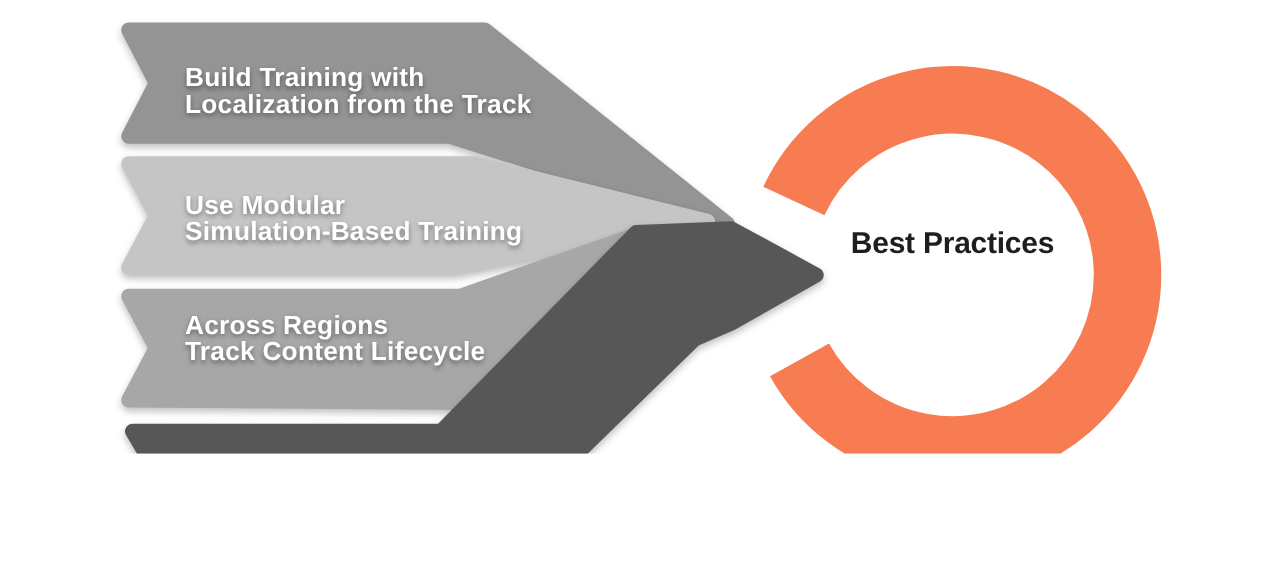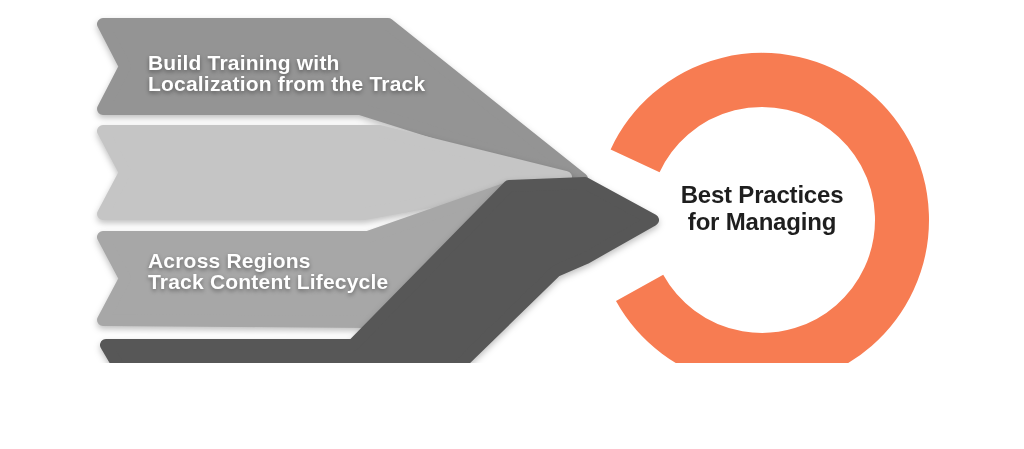--- a/index.html
+++ b/index.html
@@ -67,25 +67,28 @@
     <path d="M635.1,160.8 A140,140 0 1 1 639.6,287.9" fill="none" stroke-width="54" stroke="#F77C52"></path>
 
     <path class="soft" d="M106,345 L353,345 L509,186 L585,183 L653,220 L586,258 L556,271 L403,420 L106,420 L128,382.5 Z" stroke-width="12" stroke-linejoin="round" stroke-linecap="round" fill="#575757" stroke="#575757"></path>
   </svg>
 
   <div class="banner-label" style="top:52px">
     <span>Build Training with</span>
     <span>Localization from the Track</span>
   </div>
 
+  <div class="banner-label" style="top:154px">
+    <span>Use Modular</span>
+    <span>Simulation-Based Training</span>
+  </div>
 
   <div class="banner-label" style="top:250px">
     <span>Across Regions</span>
     <span>Track Content Lifecycle</span>
   </div>
 
 
   <div class="center-title">
     <span>Best Practices</span>
-    <span>for Managing</span>
   </div>
 
 </div>
 
 </body></html>

